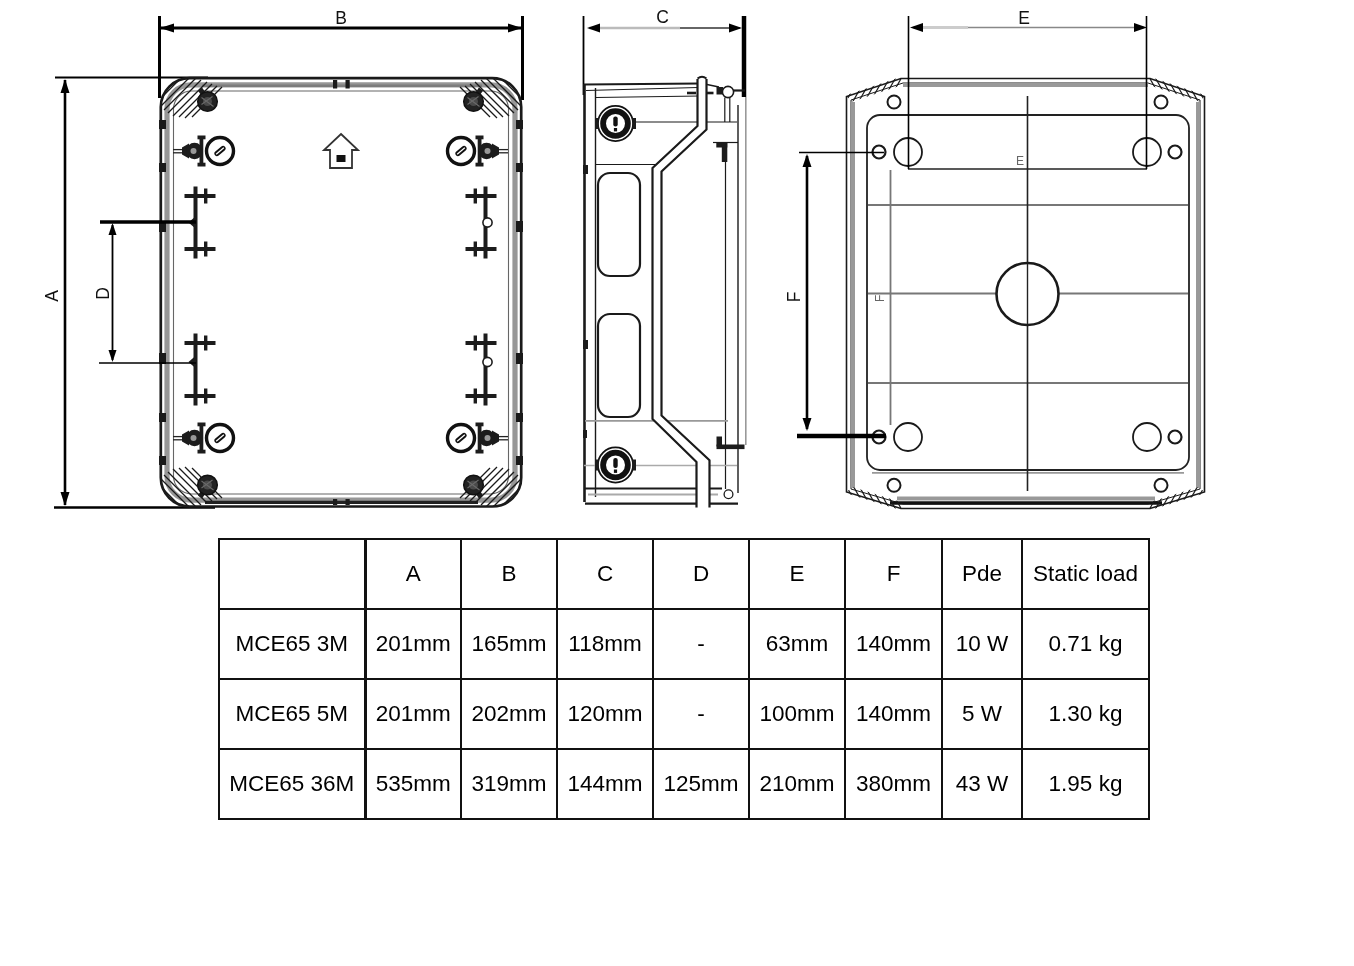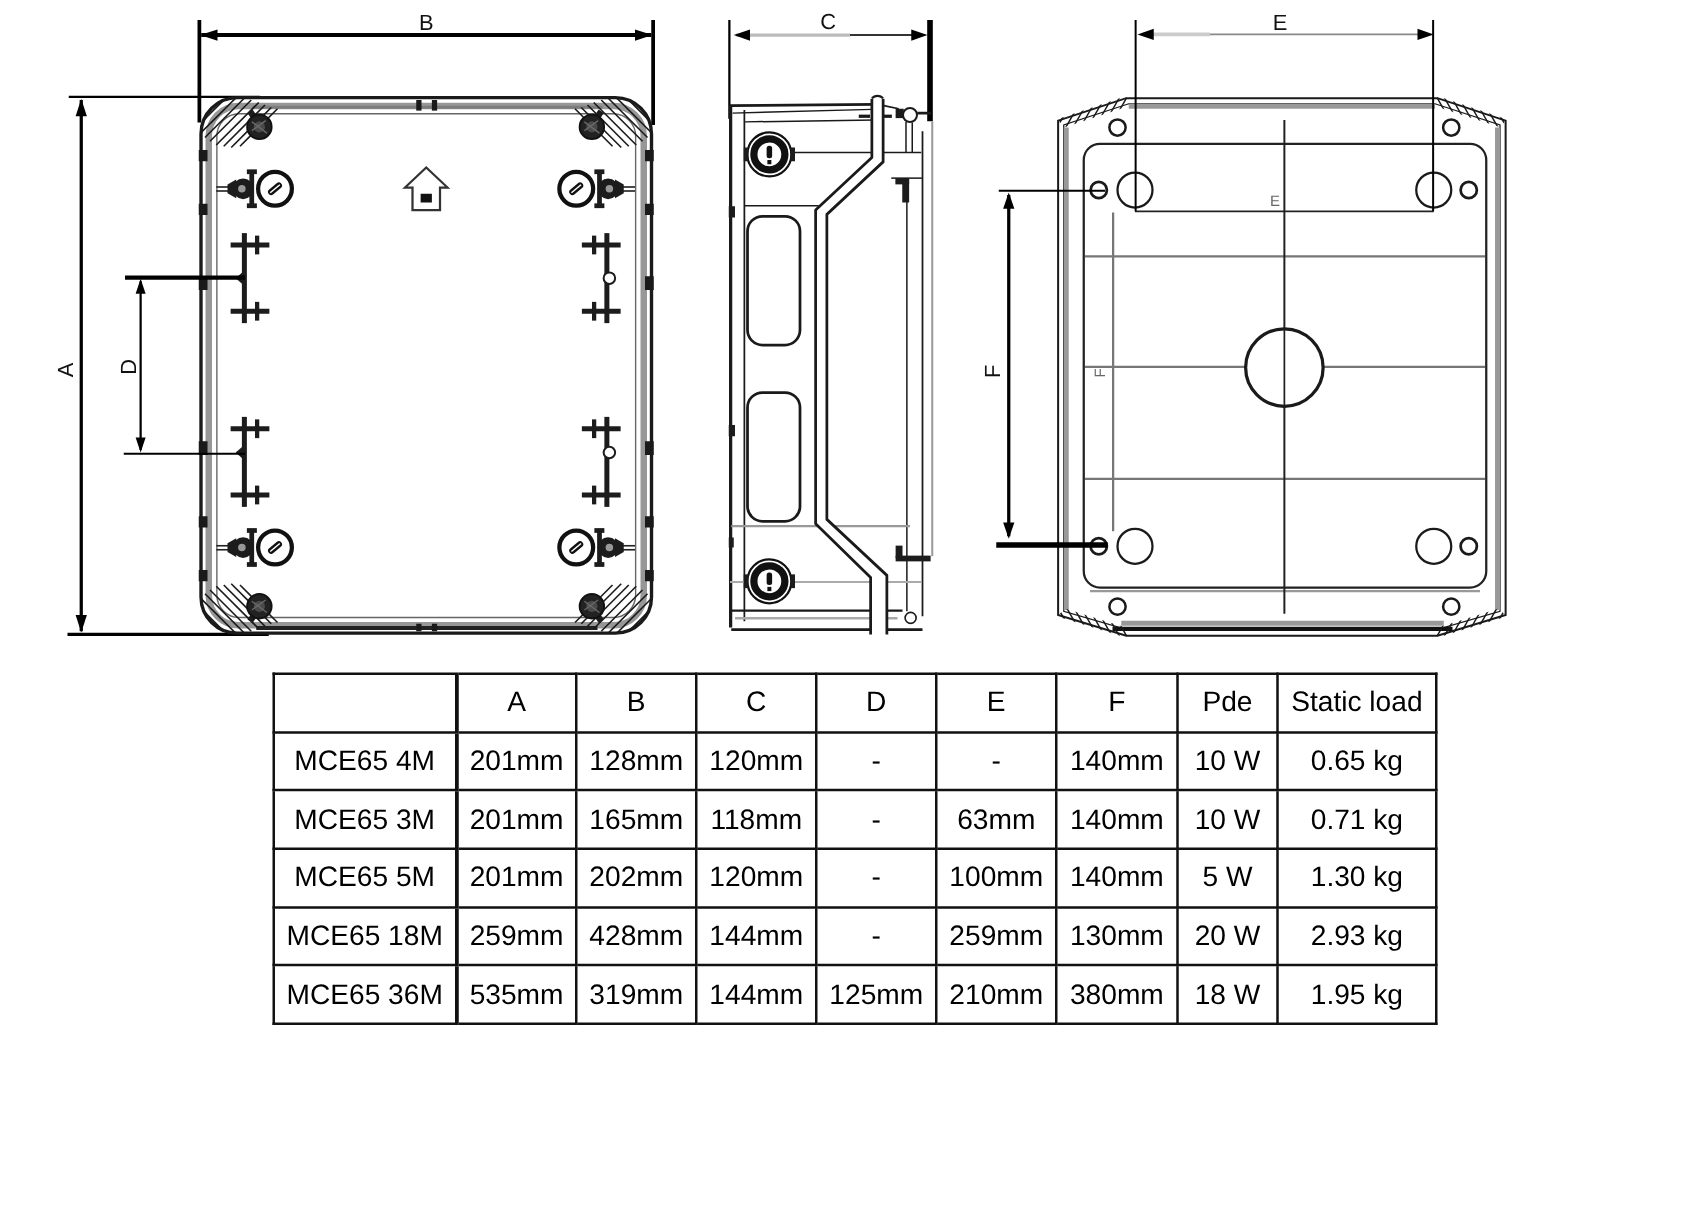--- a/index.html
+++ b/index.html
@@ -367,31 +367,20 @@
             <td>A</td>
             <td>B</td>
             <td>C</td>
             <td>D</td>
             <td>E</td>
             <td>F</td>
             <td>Pde</td>
             <td>Static load</td>
           </tr>
 <tr>
-            <td>MCE65 4M</td>
-            <td>201mm</td>
-            <td>128mm</td>
-            <td>120mm</td>
-            <td>-</td>
-            <td>-</td>
-            <td>140mm</td>
-            <td>10 W</td>
-            <td>0.65 kg</td>
-          </tr>
-<tr>
             <td>MCE65 3M</td>
             <td>201mm</td>
             <td>165mm</td>
             <td>118mm</td>
             <td>-</td>
             <td>63mm</td>
             <td>140mm</td>
             <td>10 W</td>
             <td>0.71 kg</td>
           </tr>
@@ -400,37 +389,26 @@
             <td>201mm</td>
             <td>202mm</td>
             <td>120mm</td>
             <td>-</td>
             <td>100mm</td>
             <td>140mm</td>
             <td>5 W</td>
             <td>1.30 kg</td>
           </tr>
 <tr>
-            <td>MCE65 18M</td>
-            <td>259mm</td>
-            <td>428mm</td>
-            <td>144mm</td>
-            <td>-</td>
-            <td>259mm</td>
-            <td>130mm</td>
-            <td>20 W</td>
-            <td>2.93 kg</td>
-          </tr>
-<tr>
             <td>MCE65 36M</td>
             <td>535mm</td>
             <td>319mm</td>
             <td>144mm</td>
             <td>125mm</td>
             <td>210mm</td>
             <td>380mm</td>
-            <td>18 W</td>
+            <td>43 W</td>
             <td>1.95 kg</td>
           </tr>
 </tbody>
       </table>
 </div>
 </div>
 
 </body></html>

